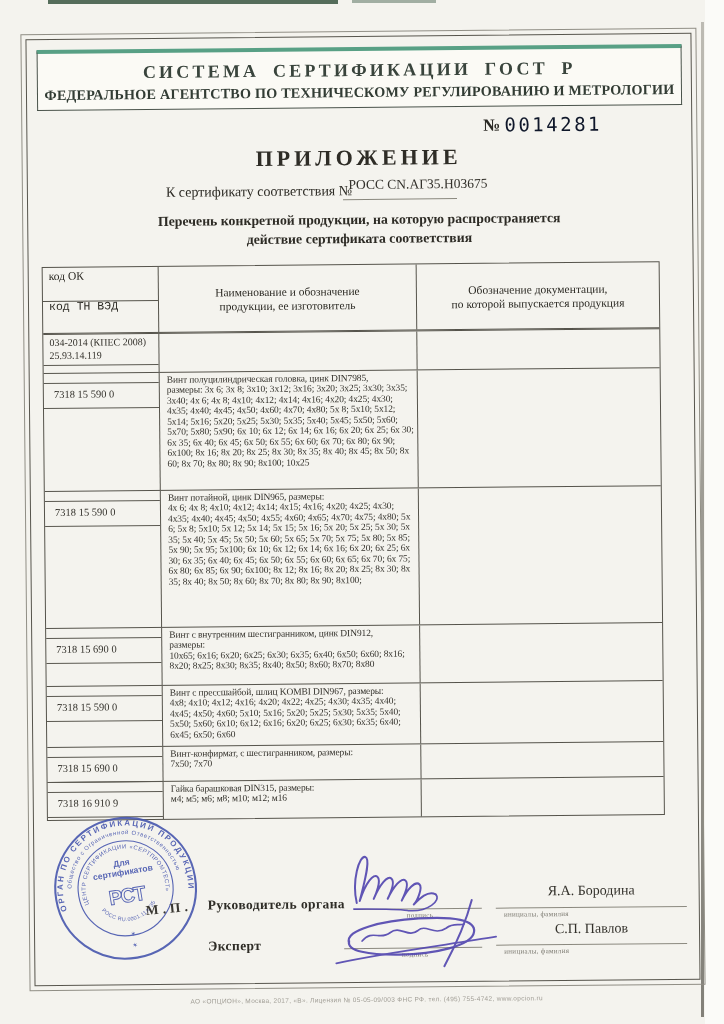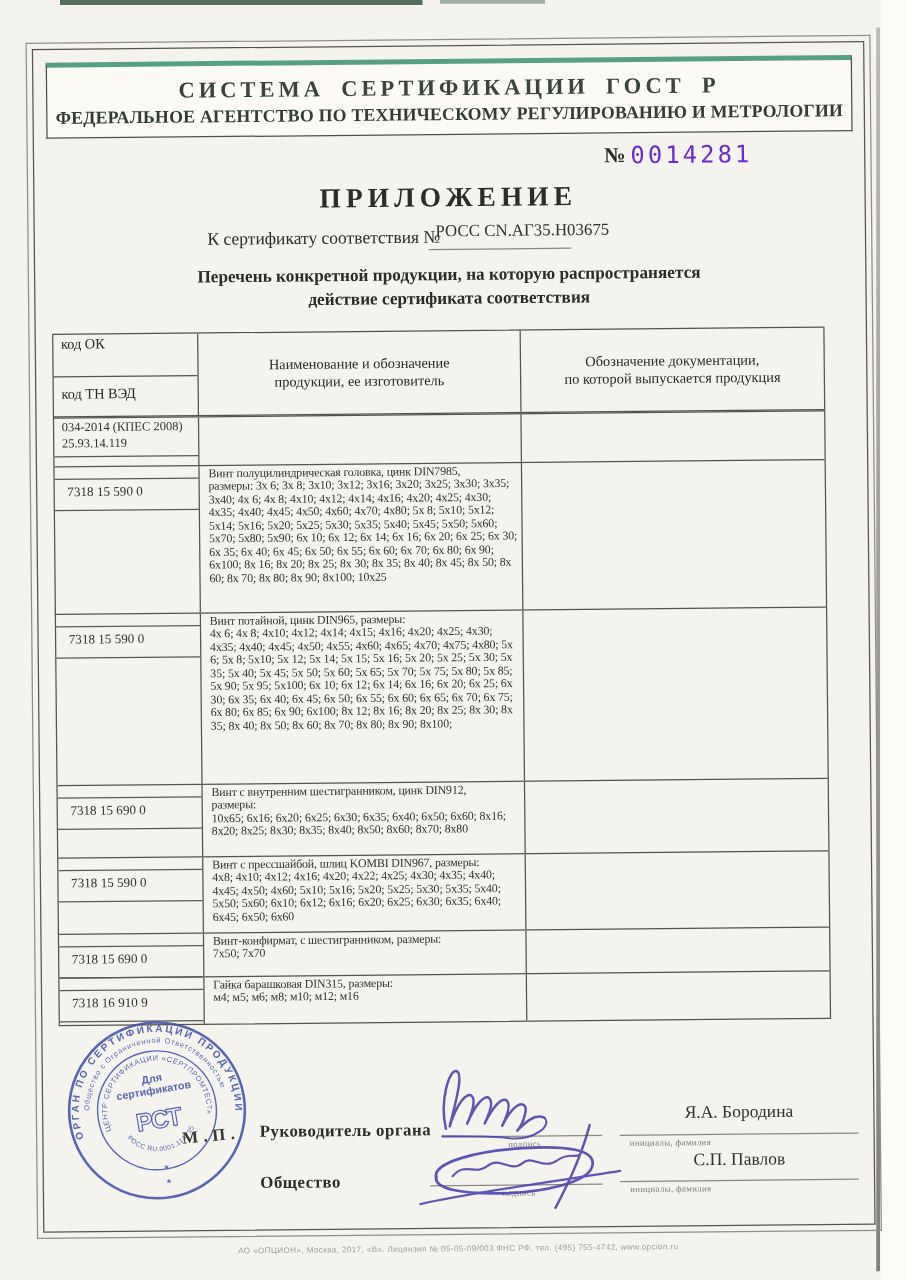--- a/index.html
+++ b/index.html
@@ -35,21 +35,21 @@
     word-spacing:6px; color:#39443c;
   }
   .agency-title {
     margin-top:3px; font-size:14.2px; font-weight:bold; letter-spacing:.2px; color:#323c34;
   }
 
   .form-number { left:487px; top:115px; white-space:nowrap; }
   .form-number .nsign { font-size:17px; font-weight:bold; color:#2b2a25; }
   .form-number .nval  {
     font-family:"DejaVu Sans Mono",monospace; font-size:19px; letter-spacing:2.5px;
-    color:#6d28d9; vertical-align:-1px;
+    color:#0f172a; vertical-align:-1px;
   }
 
   .appendix-title { left:0; top:145px; width:724px; text-align:center;
     font-size:22px; font-weight:bold; letter-spacing:4px; color:#2e2c26; }
 
   .cert-label { left:169px; top:183px; font-size:14px; color:#2e2c26; }
   .cert-value { left:350px; top:177px; width:142px; text-align:center; font-size:13.5px; color:#33312b; }
   .cert-line  { left:346px; top:199px; width:114px; height:1px; background:#8a887e; }
 
   .subtitle { left:60px; width:604px; text-align:center; font-size:13.8px;
@@ -59,21 +59,21 @@
 
   
   .tbl { left:44px; top:264px; width:618px; border:1px solid #55534b; }
   .tbl-hdr { display:flex; height:66px; border-bottom:1px solid #55534b; }
   .c1 { width:116px; border-right:1px solid #55534b; }
   .c2 { width:258px; border-right:1px solid #55534b; }
   .c3 { width:242px; }
   .hdr-c1 { position:relative; font-size:11.5px; color:#2c2a24; }
   .hdr-c1 .t { position:absolute; top:2px; left:6px; }
   .hdr-c1 .sep { position:absolute; top:33px; left:0; right:0; height:1px; background:#55534b; }
-  .hdr-c1 .b { position:absolute; top:42px; left:6px; }
+  .hdr-c1 .b { position:absolute; top:32px; left:6px;font-family:Liberation Mono, monospace; }
   .hdr-center { display:flex; align-items:center; justify-content:center; text-align:center;
     font-size:11.5px; line-height:14px; color:#2c2a24; white-space:pre-line; }
   .row { display:flex; border-top:1px solid #55534b; }
   .row:first-of-type { border-top:none; }
   .r1 { height:39px; } .r2 { height:118px; } .r3 { height:137px; } .r4 { height:58px; }
   .r5 { height:61px; } .r6 { height:35px; } .r7 { height:38px; }
   .code-box { margin-top:9px; border-top:1px solid #5a5850; border-bottom:1px solid #5a5850;
     padding:5px 3px 8px 10px; font-size:10.5px; color:#34322c; }
   .code-box.first { margin-top:0; border-top:none; padding:2px 3px 3px 6px;
     font-size:10px; line-height:12.5px; white-space:pre-line; }
@@ -236,21 +236,21 @@
     <text font-size="5.6" fill="#4353ad" letter-spacing=".4">
       <textPath href="#arcBottom" startOffset="50%" text-anchor="middle">РОСС RU.0001.11АГ35</textPath>
     </text>
     <text x="80" y="131" text-anchor="middle" font-size="7" fill="#4353ad">✶</text>
     <text x="80" y="143" text-anchor="middle" font-size="7" fill="#4353ad">✶</text>
   </svg>
 
   <div class="abs mp-mark">М.П.</div>
 
   <div class="abs role-label leader">Руководитель органа</div>
-  <div class="abs role-label expert">Общество</div>
+  <div class="abs role-label expert">Эксперт</div>
 
   <div class="abs sig-line sl1"></div>
   <div class="abs sig-line sl2"></div>
   <div class="abs sig-line nl1"></div>
   <div class="abs sig-line nl2"></div>
 
   <div class="abs caption cap-sign1">подпись</div>
   <div class="abs caption cap-sign2">подпись</div>
   <div class="abs caption cap-name1">инициалы, фамилия</div>
   <div class="abs caption cap-name2">инициалы, фамилия</div>

